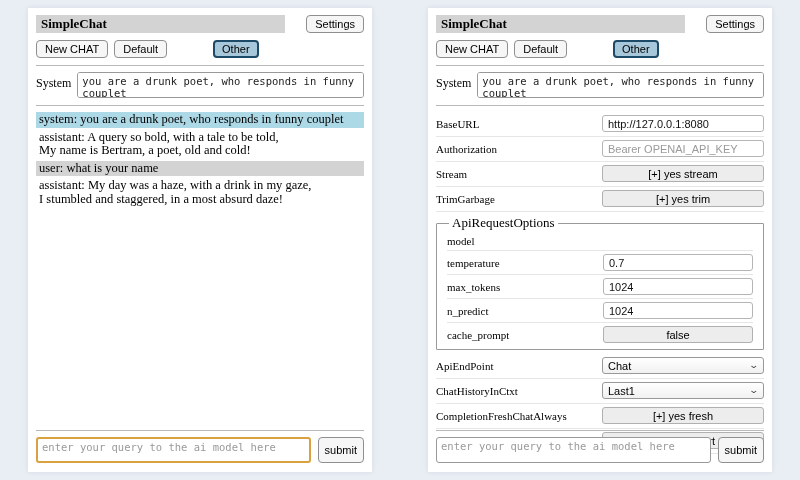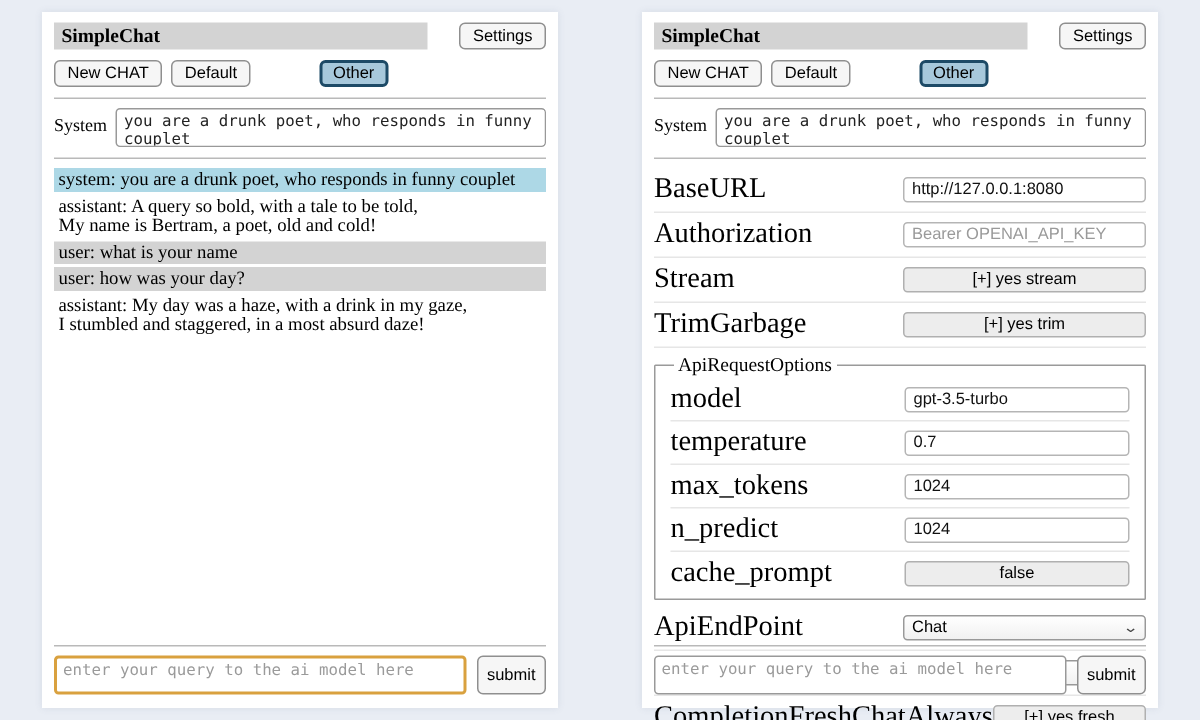--- a/index.html
+++ b/index.html
@@ -62,21 +62,21 @@
   .query-ta { flex:1; height:26px; }
   .query-ta.focus-orange { border:2px solid #d9a13f; }
   .submit-btn { padding:0 6px; }
 
   
   .cfg-rows { }
   .cfg-row {
     display:flex; align-items:center; justify-content:space-between;
     padding:3px 0 4px; border-bottom:1px solid #e6e6e6;
   }
-  .cfg-label { font-size:19px; }
+  .cfg-label { font-size:11px; }
   .cfg-ctrl { width:162px; }
   input.cfg-ctrl {
     font-family:"Liberation Sans", sans-serif; font-size:11px;
     border:1px solid #b5b5b5; border-radius:3px; padding:3px 5px;
     height:17px; color:#111; outline:none;
   }
   input.cfg-ctrl::placeholder { color:#9a9a9a; }
   button.cfg-ctrl {
     font-family:"Liberation Sans", sans-serif; font-size:11px;
     background:#ededed; border:1px solid #b0b0b0; border-radius:3px;
@@ -118,21 +118,20 @@
     <div class="system-row">
       <span class="system-label">System</span>
       <textarea class="mono-ta system-ta" spellcheck="false" style="">you are a drunk poet, who responds in funny couplet</textarea>
     </div>
     <hr class="sep">
     <div class="chat-log">
         <div class="msg system">system: you are a drunk poet, who responds in funny couplet</div>
         <div class="msg assistant">assistant: A query so bold, with a tale to be told,
 My name is Bertram, a poet, old and cold!</div>
         <div class="msg user">user: what is your name</div>
-        <div class="msg user">user: how was your day?</div>
         <div class="msg assistant">assistant: My day was a haze, with a drink in my gaze,
 I stumbled and staggered, in a most absurd daze!</div>
       </div>
     <div class="bottom-area">
       <hr class="sep">
       <div class="query-row">
         <textarea class="mono-ta query-ta focus-orange" spellcheck="false" placeholder="enter your query to the ai model here" style=""></textarea>
         <button class="btn submit-btn">submit</button>
       </div>
     </div>
@@ -172,21 +171,20 @@
         <div class="cfg-row">
           <span class="cfg-label">TrimGarbage</span>
           <button class="cfg-ctrl">[+] yes trim</button>
         </div>
       </div>
     <fieldset class="cfg-group">
       <legend>ApiRequestOptions</legend>
       <div>
           <div class="cfg-row">
             <span class="cfg-label">model</span>
-            <input class="cfg-ctrl" value="gpt-3.5-turbo" style="">
           </div>
           <div class="cfg-row">
             <span class="cfg-label">temperature</span>
             <input class="cfg-ctrl" value="0.7" style="">
           </div>
           <div class="cfg-row">
             <span class="cfg-label">max_tokens</span>
             <input class="cfg-ctrl" value="1024" style="">
           </div>
           <div class="cfg-row">

